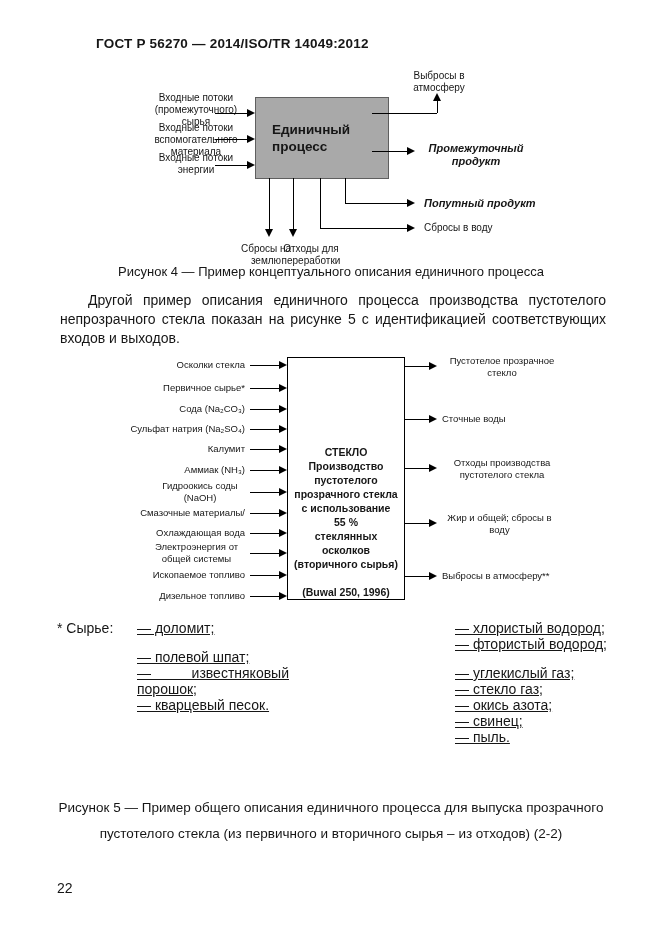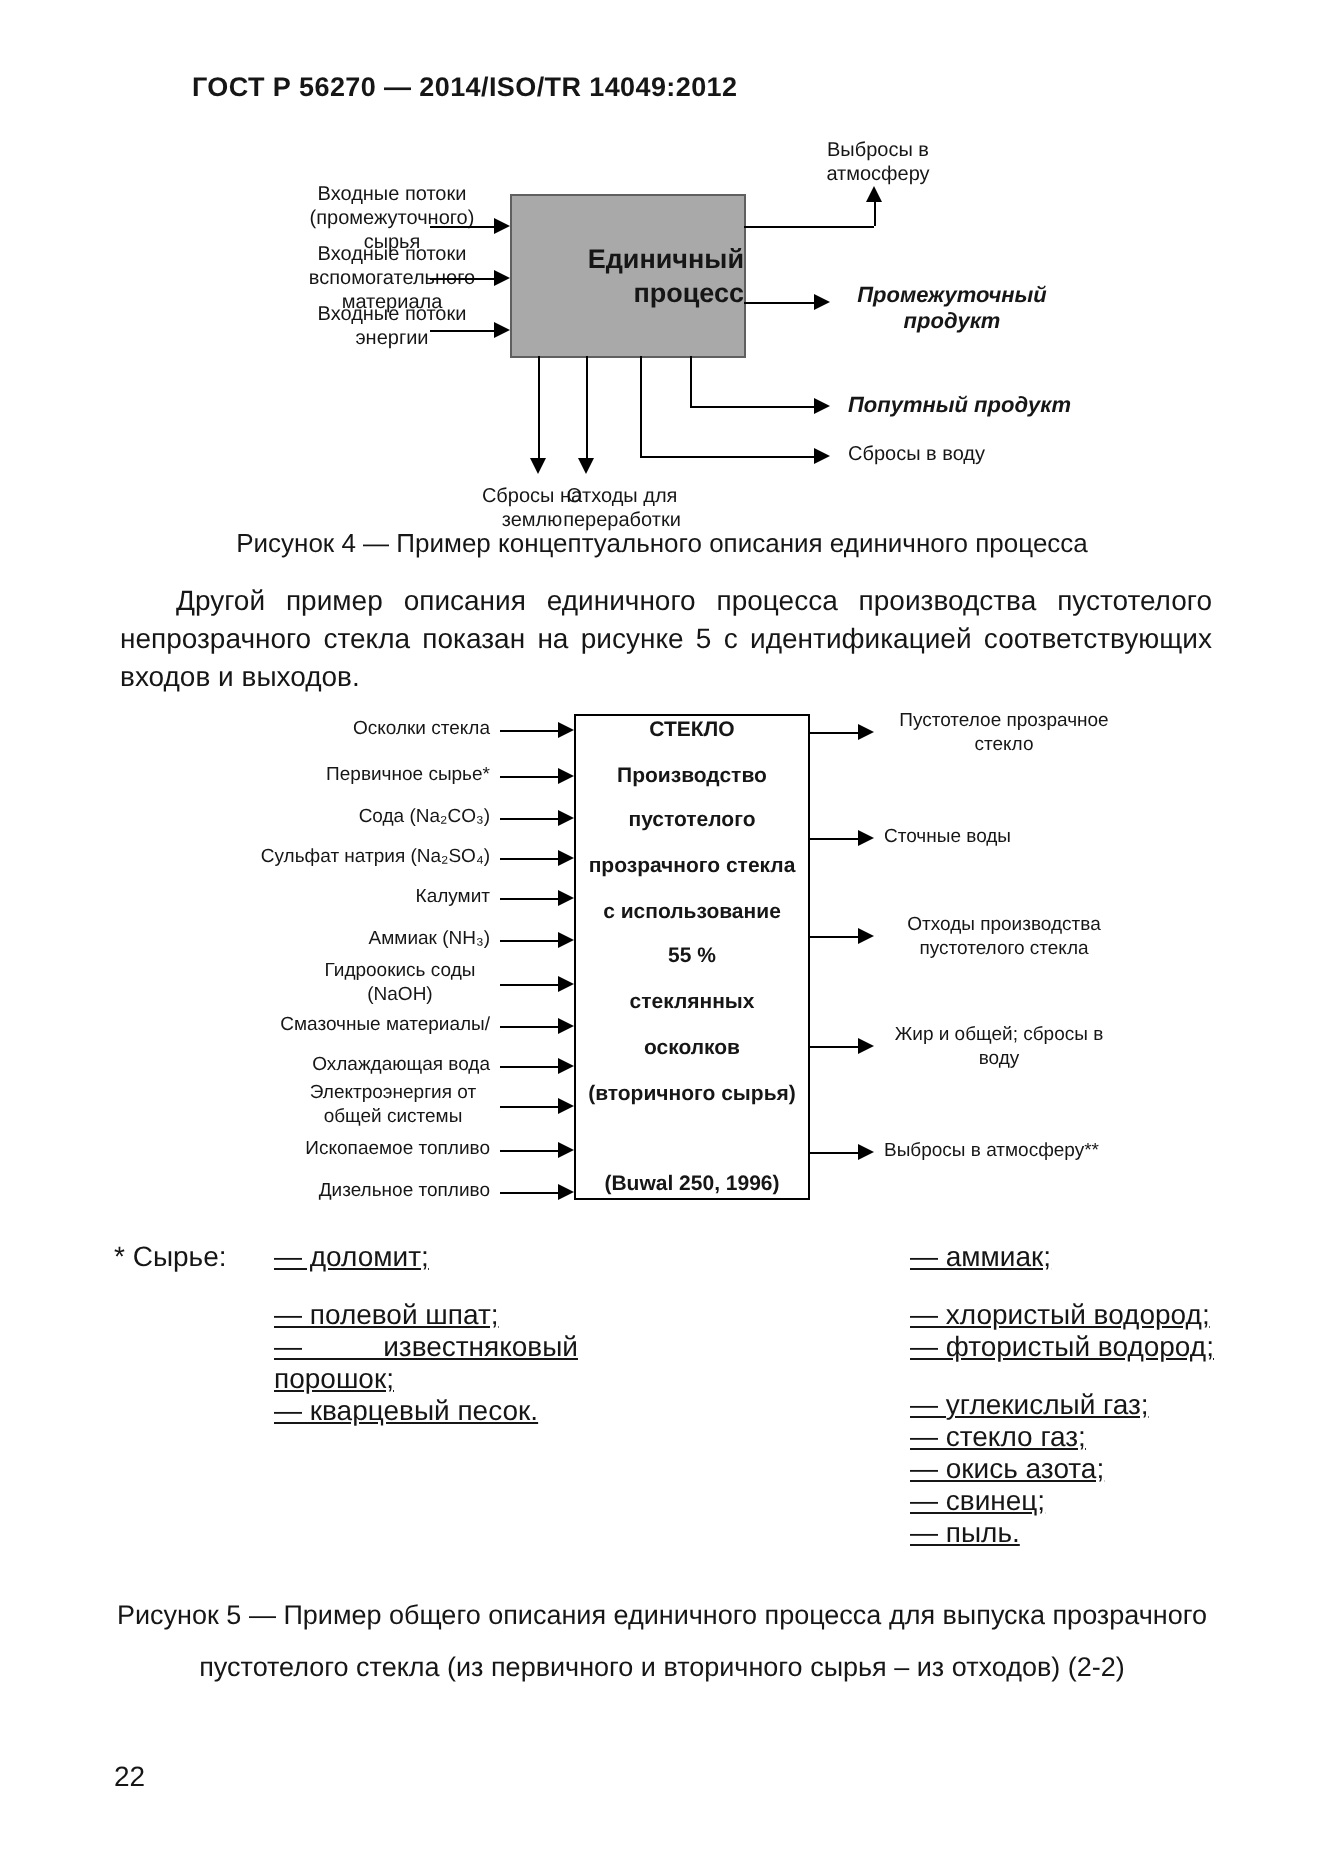--- a/index.html
+++ b/index.html
@@ -12,23 +12,23 @@
   .arr-r{position:absolute;width:0;height:0;border-top:4px solid transparent;border-bottom:4px solid transparent;border-left:8px solid #000;}
   .arr-u{position:absolute;width:0;height:0;border-left:4px solid transparent;border-right:4px solid transparent;border-bottom:8px solid #000;}
   .arr-d{position:absolute;width:0;height:0;border-left:4px solid transparent;border-right:4px solid transparent;border-top:8px solid #000;}
   
   .lbl{position:absolute;font-size:10px;line-height:12px;text-align:center;}
   .lbl5{position:absolute;font-size:9.5px;line-height:11.5px;text-align:center;}
   .rlbl{text-align:right;}
   .llbl{text-align:left;}
   .bi{font-weight:bold;font-style:italic;font-size:11px;line-height:13px;}
   .procbox{position:absolute;background:#a9a9a9;border:1px solid #5f5f5f;display:flex;align-items:center;justify-content:center;
-           text-align:right;font-weight:bold;font-size:13.5px;line-height:17px;}
+           text-align:left;font-weight:bold;font-size:13.5px;line-height:17px;padding-left:16px;}
   .glassbox{position:absolute;background:#fff;border:1px solid #000;display:flex;flex-direction:column;
-            align-items:center;justify-content:space-between;text-align:center;font-weight:bold;font-size:10.5px;line-height:14px;}
+            align-items:center;justify-content:flex-end;text-align:center;font-weight:bold;font-size:10.5px;line-height:14px;}
   .bx-line{min-height:14px;}
   .caption{position:absolute;left:0;width:662px;text-align:center;font-size:13px;}
   .para{position:absolute;left:60px;top:291px;width:546px;font-size:14px;line-height:19px;text-align:justify;text-indent:28px;}
   .fnote{position:absolute;font-size:14px;line-height:16px;}
   .fn-item{margin:0;text-decoration:underline;}
   .mb13{margin-bottom:13px;}
   .just{text-align:justify;}
   .pagenum{position:absolute;left:57px;top:880px;font-size:14px;}
 </style>
 </head>
@@ -160,21 +160,20 @@
   </div>
 
   <div class="fnote" style="left:57px;top:620px;width:78px">* Сырье:</div>
   <div class="fnote" style="left:137px;top:620px;width:152px">
     <div class="fn-item mb13">— доломит;</div>
     <div class="fn-item">— полевой шпат;</div>
     <div class="fn-item just">— известняковый порошок;</div>
     <div class="fn-item">— кварцевый песок.</div>
   </div>
   <div class="fnote" style="left:455px;top:620px;width:162px">
-    <div class="fn-item mb13">— аммиак;</div>
     <div class="fn-item">— хлористый водород;</div>
     <div class="fn-item mb13">— фтористый водород;</div>
     <div class="fn-item">— углекислый газ;</div>
     <div class="fn-item">— стекло газ;</div>
     <div class="fn-item">— окись азота;</div>
     <div class="fn-item">— свинец;</div>
     <div class="fn-item">— пыль.</div>
   </div>
 
   <div class="caption" style="top:800px;font-size:13.5px">Рисунок 5 — Пример общего описания единичного процесса для выпуска прозрачного</div>

